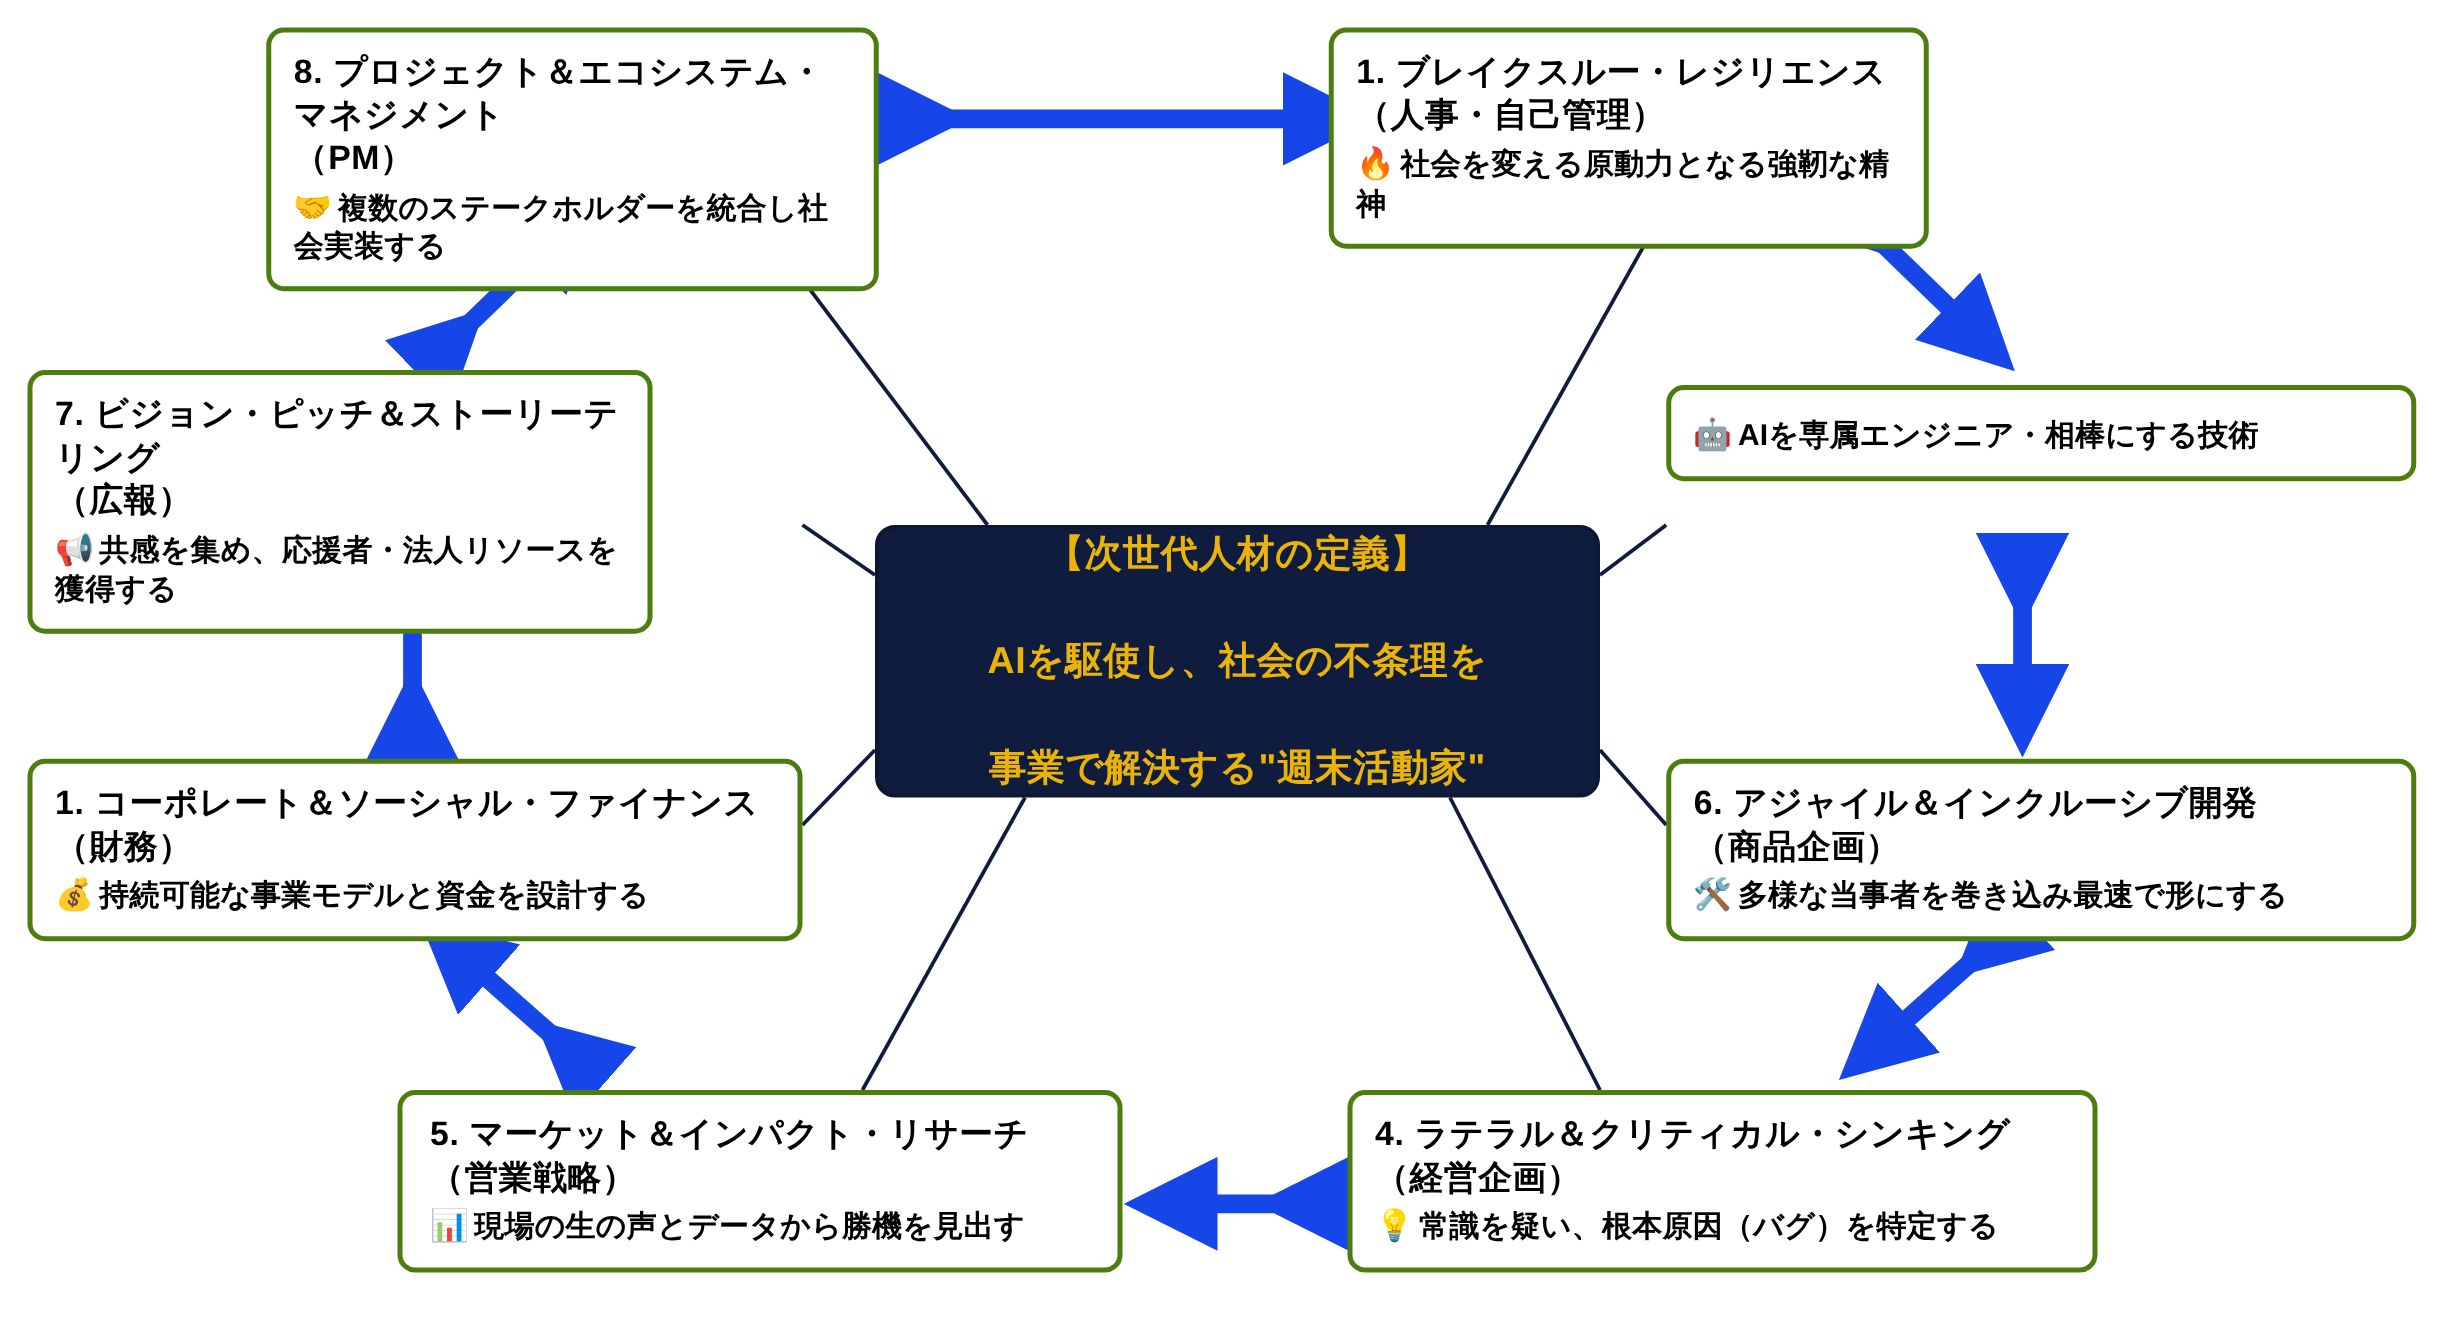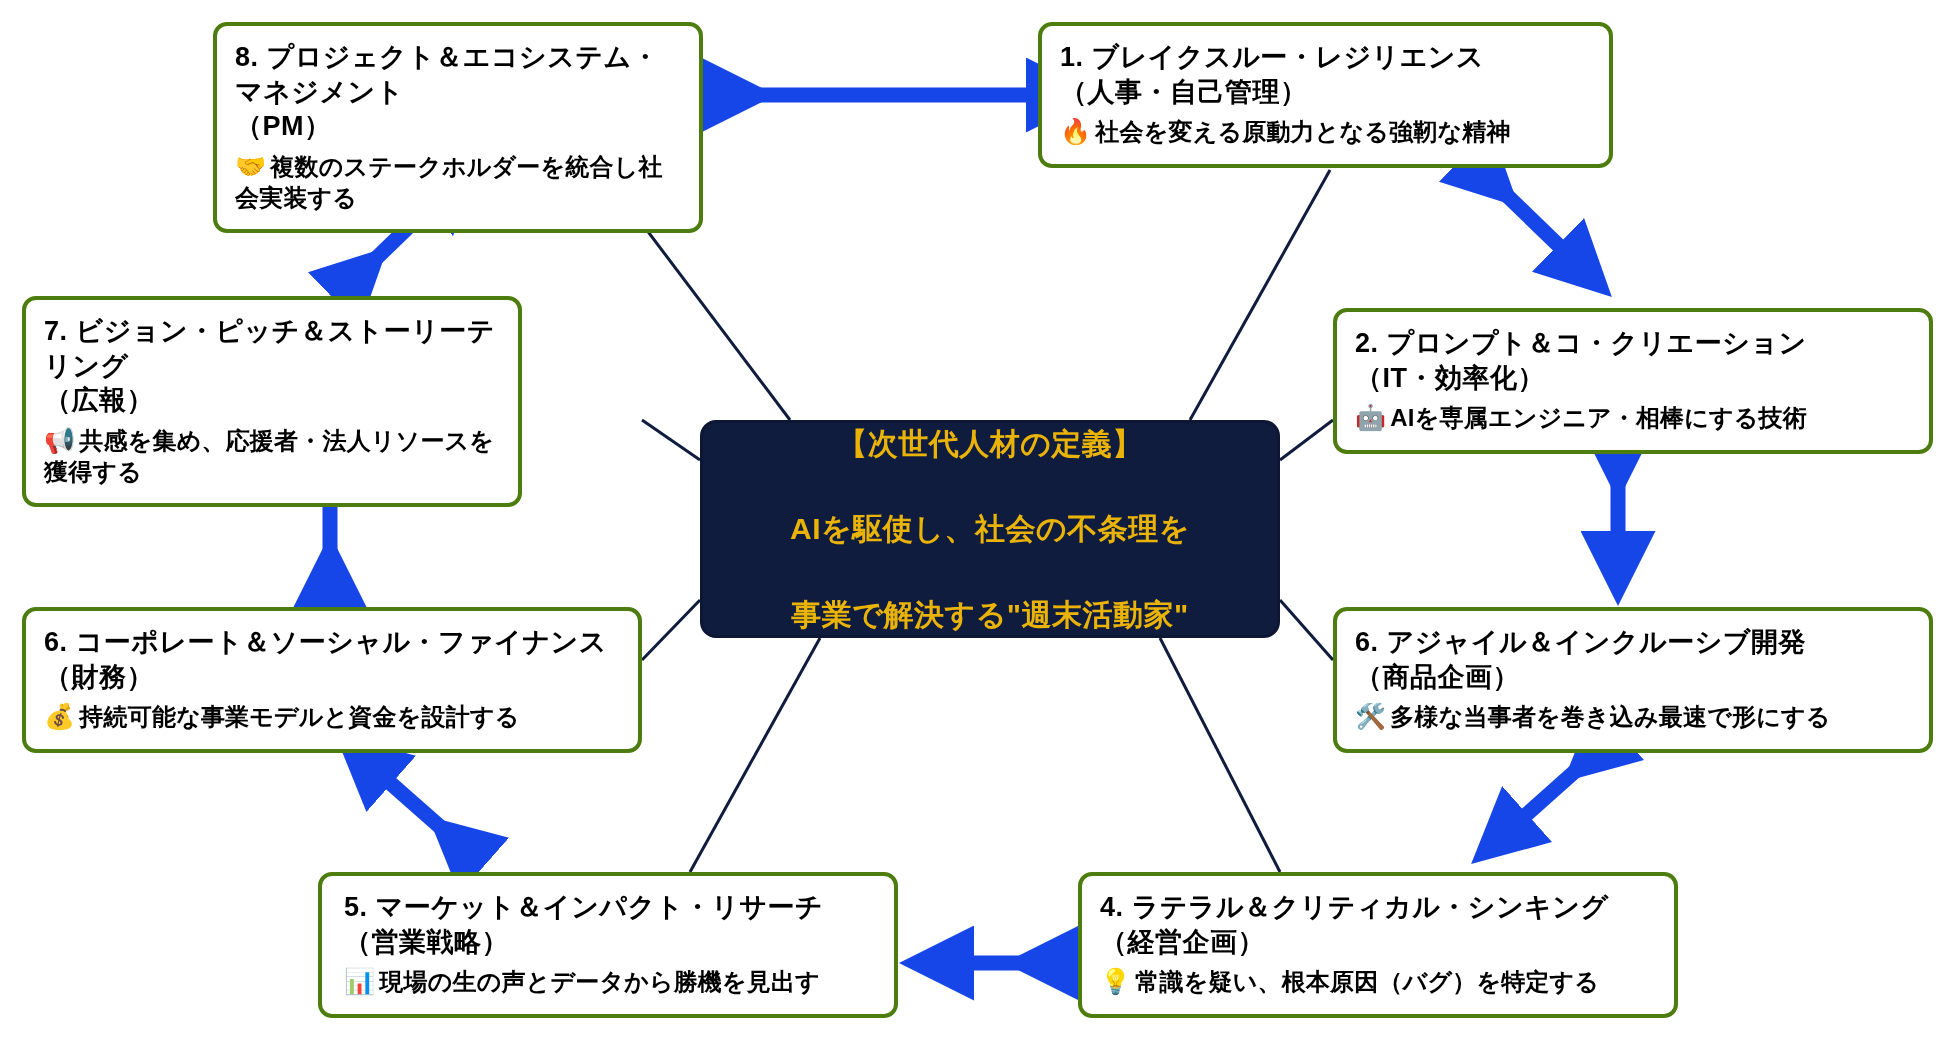--- a/index.html
+++ b/index.html
@@ -78,21 +78,21 @@
   }
   .center .cline {
     font-size: 30px;
     font-weight: bold;
     line-height: 1.45;
     letter-spacing: 0.5px;
   }
 
   
   #node-8 { left: 213px;  top: 22px;  width: 490px; }
-  #node-1 { left: 1038px; top: 22px;  width: 575px; }
+  #node-1 { left: 1063px; top: 22px;  width: 480px; }
   #node-7 { left: 22px;   top: 296px; width: 500px; }
   #node-2 { left: 1333px; top: 308px; width: 600px; }
   #node-6 { left: 22px;   top: 607px; width: 620px; }
   #node-3 { left: 1333px; top: 607px; width: 600px; }
   #node-5 { left: 318px;  top: 872px; width: 580px; padding-left: 22px; }
   #node-4 { left: 1078px; top: 872px; width: 600px; }
 
   #center-box { left: 700px; top: 420px; width: 580px; height: 218px; }
 </style>
 </head>
@@ -149,29 +149,27 @@
 
   <div class="node" id="node-7">
     <div class="title">7. ビジョン・ピッチ＆ストーリーテリング
 （広報）</div>
     <div class="desc">
       <span class="emo">📢</span><span>共感を集め、応援者・法人リソースを獲得する</span>
     </div>
   </div>
 
   <div class="node" id="node-2">
-    <div class="title">2. プロンプト＆コ・クリエーション
-（IT・効率化）</div>
     <div class="desc">
       <span class="emo">🤖</span><span>AIを専属エンジニア・相棒にする技術</span>
     </div>
   </div>
 
   <div class="node" id="node-6">
-    <div class="title">6. コーポレート＆ソーシャル・ファイナンス
+    <div class="title">1. コーポレート＆ソーシャル・ファイナンス
 （財務）</div>
     <div class="desc">
       <span class="emo">💰</span><span>持続可能な事業モデルと資金を設計する</span>
     </div>
   </div>
 
   <div class="node" id="node-3">
     <div class="title">6. アジャイル＆インクルーシブ開発
 （商品企画）</div>
     <div class="desc">

